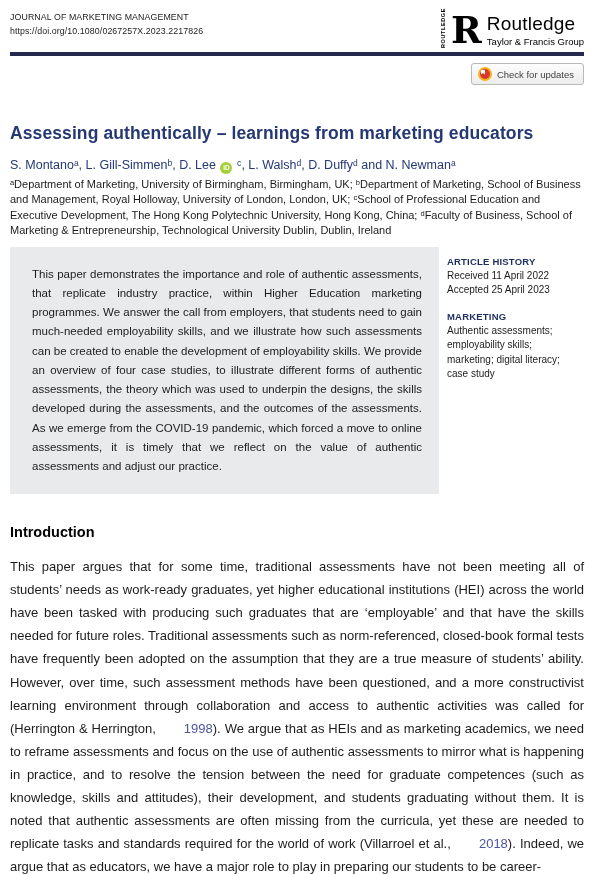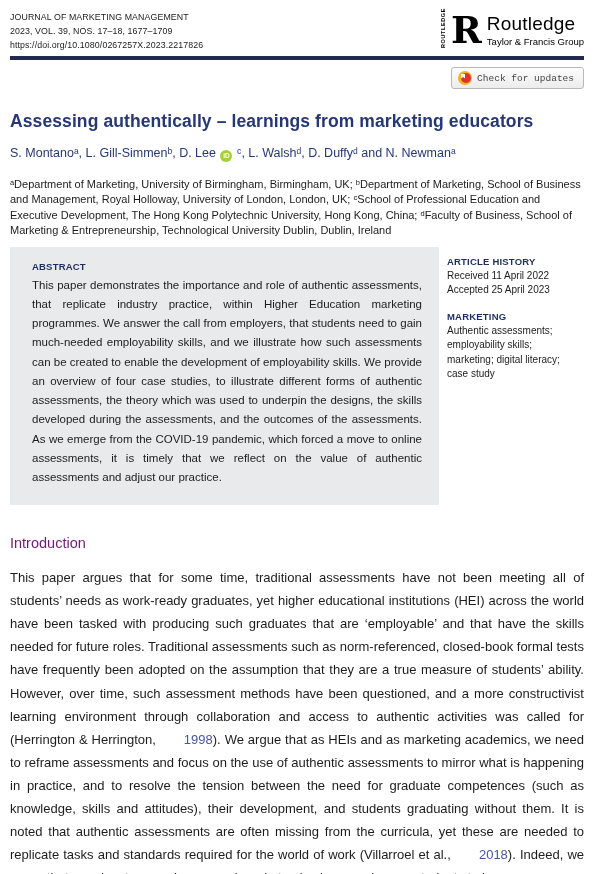--- a/index.html
+++ b/index.html
@@ -29,86 +29,85 @@
   .logo-txt .nm { font-size: 19px; color: #000; letter-spacing: 0.2px; }
   .logo-txt .grp { font-size: 9.5px; color: #000; margin-top: 1px; }
 
   
   .rule { height: 4px; background: #232a4e; margin-top: 4px; }
   .updates-row { display: flex; justify-content: flex-end; margin-top: 7px; }
   .updates-badge {
     display: inline-flex; align-items: center; gap: 5px;
     border: 1px solid #b9b9b9; border-radius: 3px;
     background: linear-gradient(#fdfdfd, #ececec);
-    padding: 3px 9px 3px 6px; cursor: pointer; font-family: Liberation Mono, monospace;
+    padding: 3px 9px 3px 6px; cursor: pointer;
   }
   .updates-badge .txt { font-size: 9.5px; color: #444; }
   .cm-outer {
     width: 14px; height: 14px; border-radius: 50%;
     background: #f6b221; position: relative; flex: 0 0 auto;
   }
   .cm-inner {
     position: absolute; top: 1.5px; left: 2.5px;
     width: 10px; height: 10px; border-radius: 50%; background: #d7382d;
   }
   .cm-book {
     position: absolute; top: 2.5px; left: 3px; width: 4px; height: 5px;
     background: #fff; clip-path: polygon(0 0, 100% 0, 100% 100%, 50% 70%, 0 100%);
   }
 
   
   .title {
-    margin-top: 22px;
+    margin-top: 38px;
     font-size: 17.5px; font-weight: bold; color: #253874; letter-spacing: 0.1px;
   }
   .authors { margin-top: 14px; font-size: 12.5px; color: #253874; }
   .orcid {
     display: inline-flex; align-items: center; justify-content: center;
     width: 12px; height: 12px; border-radius: 50%;
     background: #a6ce39; color: #fff; font-size: 6.5px; font-weight: bold;
     vertical-align: -1px; margin: 0 1px; cursor: pointer;
   }
   .affil {
-    margin-top: 15px; font-size: 11px; line-height: 15.6px; color: #1c1c1c;
+    margin-top: 3px; font-size: 11px; line-height: 15.6px; color: #1c1c1c;
     max-width: 575px;
   }
 
   
   .abs-row { display: flex; margin-top: 8px; align-items: flex-start; }
   .abs-box {
     width: 429px; background: #e9eaec;
     padding: 14px 17px 18px 22px; flex: 0 0 auto;
   }
   .abs-head { font-size: 9.5px; font-weight: bold; color: #1d2e5e; letter-spacing: 0.2px; }
   .abs-text {
     margin-top: 4px; font-size: 11.5px; line-height: 19.2px;
     text-align: justify; color: #1c1c1c;
   }
   .side-col { margin-left: 8px; width: 132px; padding-top: 9px; }
   .side-head { font-size: 9.5px; font-weight: bold; color: #1d2e5e; letter-spacing: 0.2px; }
   .side-body { font-size: 10px; line-height: 14.5px; color: #1c1c1c; margin-top: 2px; }
   .side-block + .side-block { margin-top: 13px; }
 
   
-  .intro-head { margin-top: 30px; font-size: 14.5px; font-weight: normal; color: #701a75; }
+  .intro-head { margin-top: 30px; font-size: 14.5px; font-weight: bold; color: #000000; }
   .intro-body {
     margin-top: 15px; font-size: 13px; line-height: 23.1px;
     text-align: justify; color: #1c1c1c; max-width: 574px;
   }
   .cite { color: #4a55a2; text-decoration: none; cursor: pointer; margin-left: 24px; }
 </style>
 </head>
 <body>
 
 <div class="page">
 
   <div class="hdr">
     <div class="hdr-meta">
       <div>JOURNAL OF MARKETING MANAGEMENT</div>
-      <div>2023, VOL. 39, NOS. 17–18, 1677–1709</div>
       <div class="doi">https://doi.org/10.1080/0267257X.2023.2217826</div>
     </div>
     <div class="logo">
       <div class="logo-vert">ROUTLEDGE</div>
       <div class="logo-r">R</div>
       <div class="logo-txt">
         <div class="nm">Routledge</div>
         <div class="grp">Taylor &amp; Francis Group</div>
       </div>
     </div>
@@ -131,21 +130,20 @@
   <div class="authors">
     <span>S. Montanoᵃ, L. Gill-Simmenᵇ, D. Lee</span>
     <span class="orcid">iD</span>
     <span>ᶜ, L. Walshᵈ, D. Duffyᵈ and N. Newmanᵃ</span>
   </div>
 
   <p class="affil">ᵃDepartment of Marketing, University of Birmingham, Birmingham, UK; ᵇDepartment of Marketing, School of Business and Management, Royal Holloway, University of London, London, UK; ᶜSchool of Professional Education and Executive Development, The Hong Kong Polytechnic University, Hong Kong, China; ᵈFaculty of Business, School of Marketing &amp; Entrepreneurship, Technological University Dublin, Dublin, Ireland</p>
 
   <div class="abs-row">
     <div class="abs-box">
-      <div class="abs-head">ABSTRACT</div>
       <p class="abs-text">This paper demonstrates the importance and role of authentic assessments, that replicate industry practice, within Higher Education marketing programmes. We answer the call from employers, that students need to gain much-needed employability skills, and we illustrate how such assessments can be created to enable the development of employability skills. We provide an overview of four case studies, to illustrate different forms of authentic assessments, the theory which was used to underpin the designs, the skills developed during the assessments, and the outcomes of the assessments. As we emerge from the COVID-19 pandemic, which forced a move to online assessments, it is timely that we reflect on the value of authentic assessments and adjust our practice.</p>
     </div>
     <div class="side-col">
       <div class="side-block">
         <div class="side-head">ARTICLE HISTORY</div>
         <div class="side-body">
           <div>Received 11 April 2022</div>
           <div>Accepted 25 April 2023</div>
         </div>
       </div>

